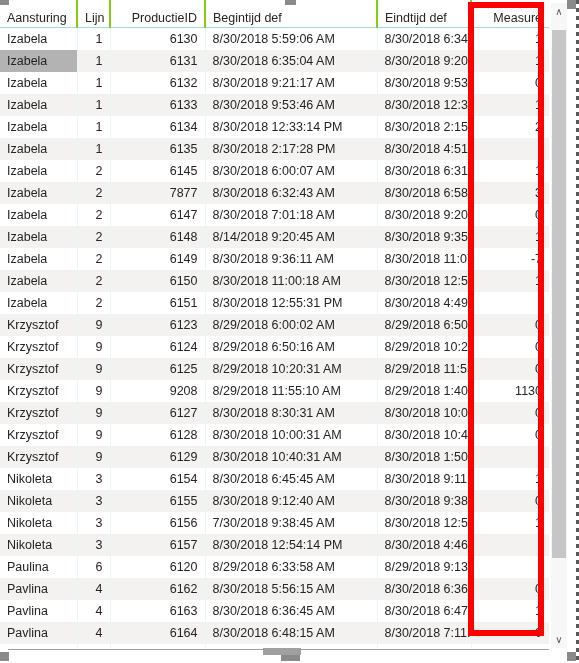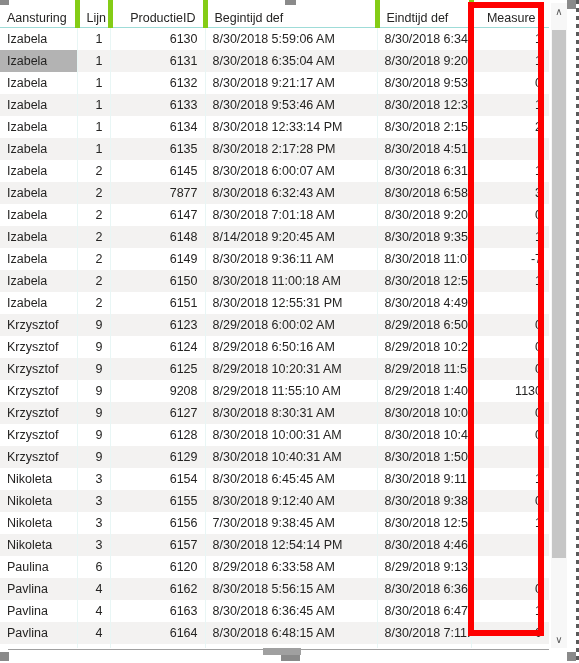--- a/index.html
+++ b/index.html
@@ -81,26 +81,26 @@
   thead th {
     height: 27px;
     padding: 0 7px 2px 7px;
     font-weight: normal;
     font-size: 12.5px;
     color: #252423;
     text-align: left;
     vertical-align: bottom;
     background: #ffffff;
     border-bottom: 1.5px solid #9fdcd8;
-    border-right: 5px solid #84cc16;
+    border-right: 2px solid #84cc16;
     white-space: nowrap;
     box-sizing: border-box;
   }
   thead th.num { text-align: right; }
-  thead th.last { border-right: none; text-align: center; }
+  thead th.last { border-right: none; }
 
   
   tbody td {
     height: 22px;
     padding: 0 7px;
     font-size: 12.5px;
     line-height: 22px;
     color: #252423;
     white-space: nowrap;
     overflow: hidden;

